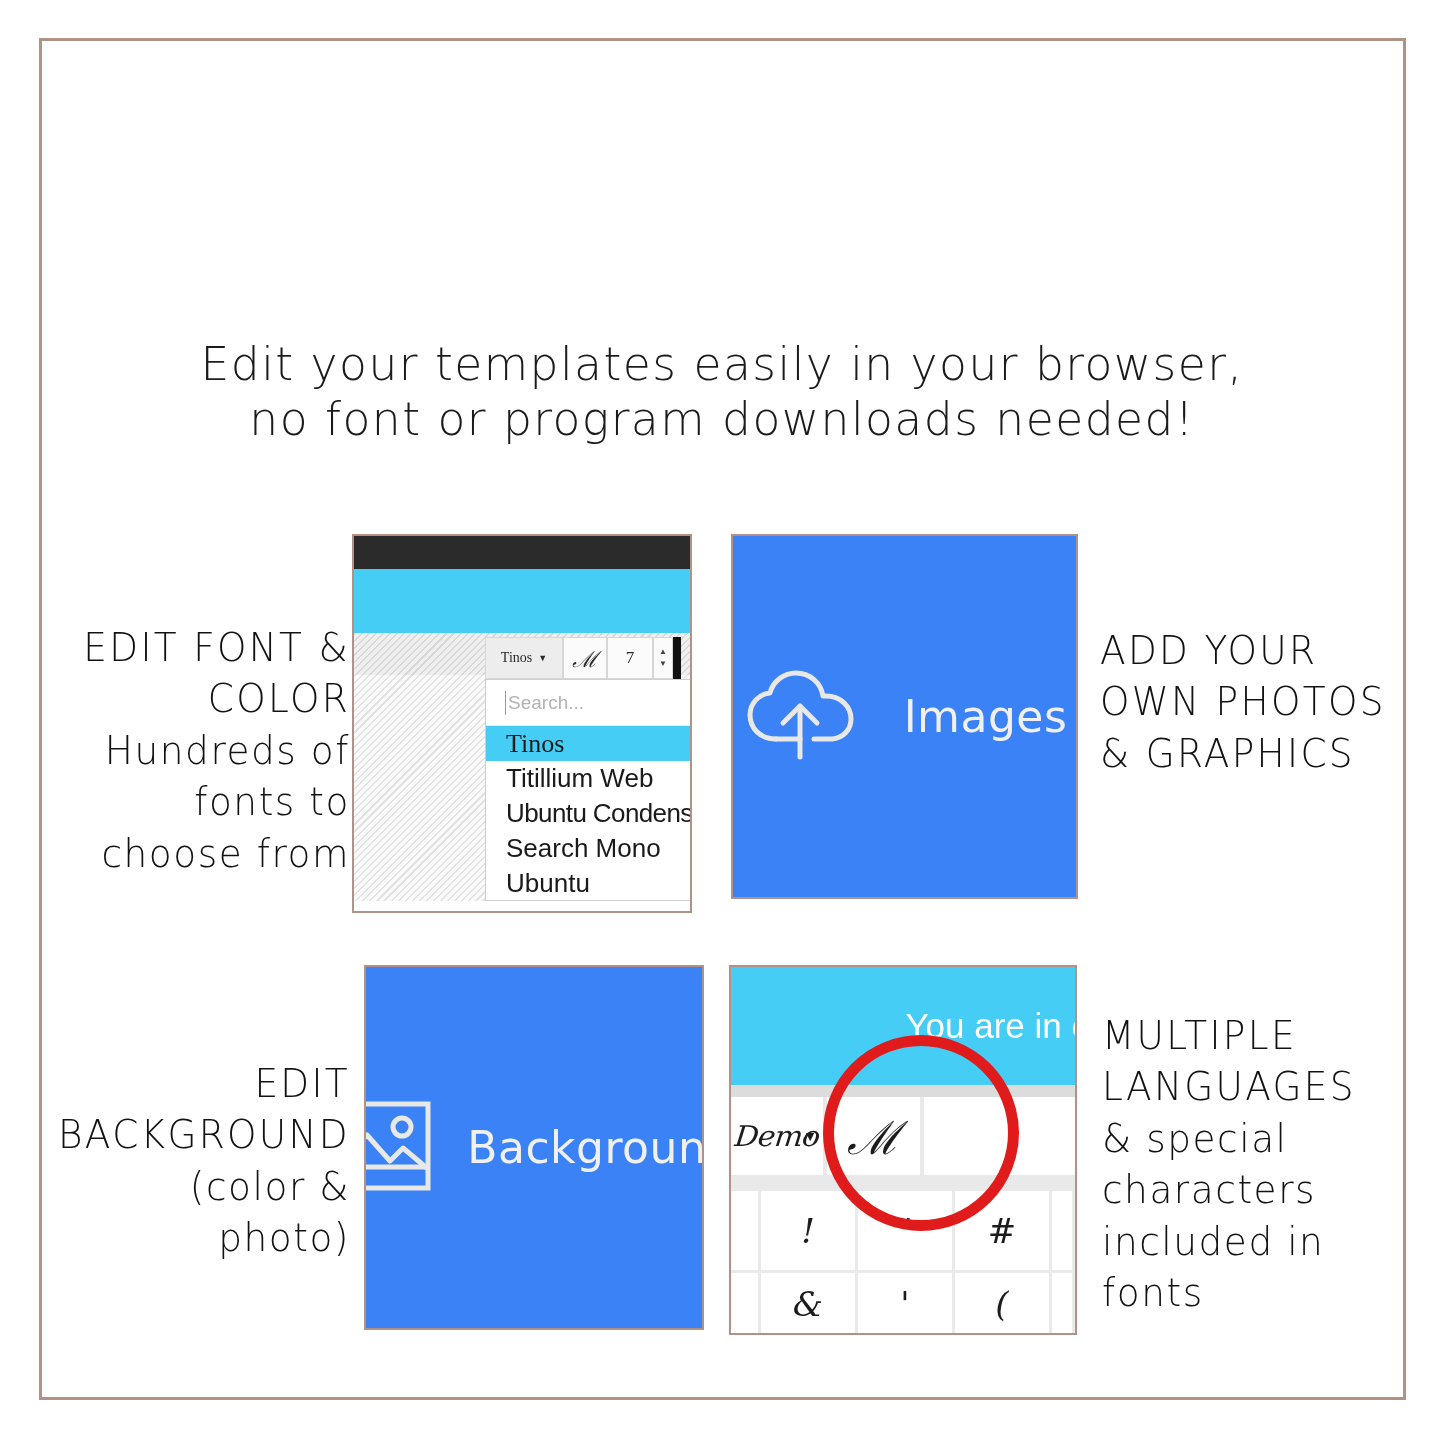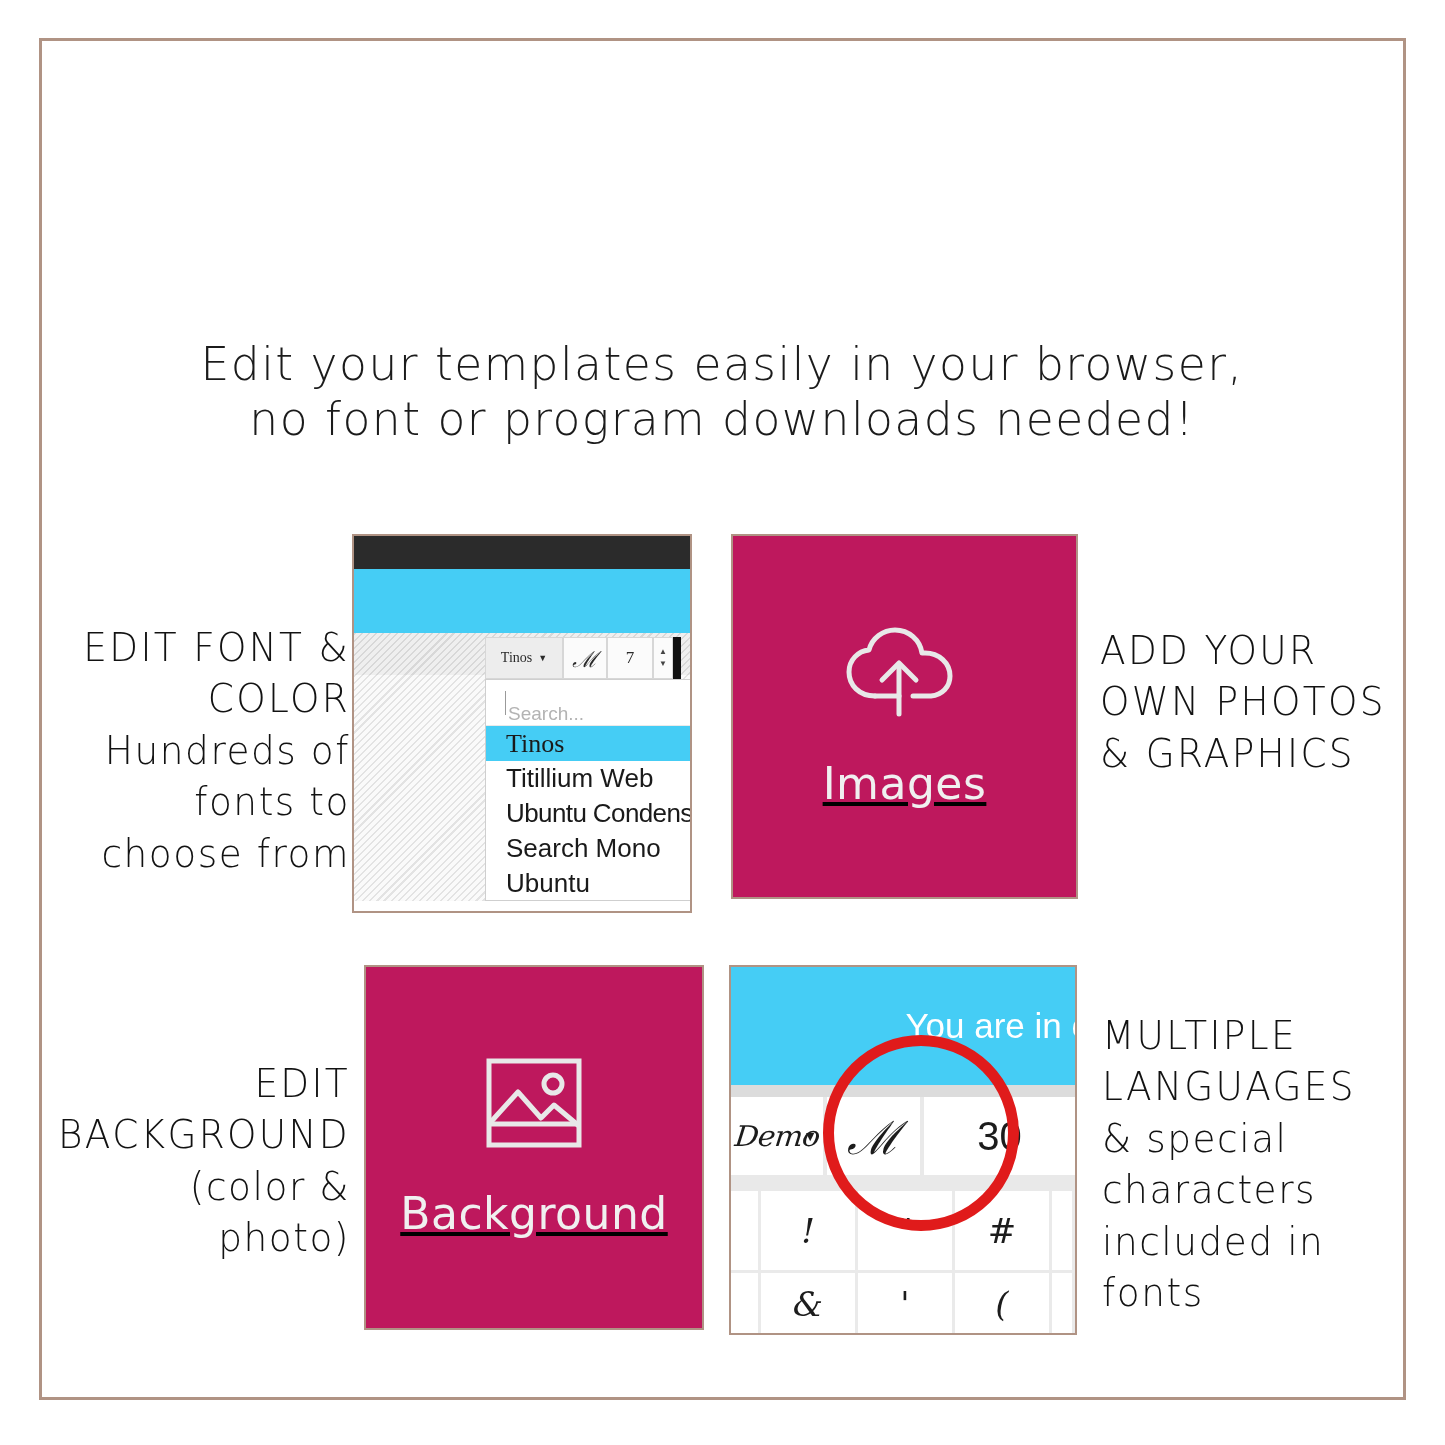--- a/index.html
+++ b/index.html
@@ -134,21 +134,21 @@
   .tc-blk   { width: 8px; background: #111; border-color: #111; }
 
   .dd {
     position: absolute; left: 131px; top: 143px;
     width: 209px; height: 222px;
     background: #ffffff;
     border: 1px solid #cfcfcf;
     overflow: hidden;
   }
   .dd-search {
-    height: 46px; display: flex; align-items: flex-end;
+    height: 46px; display: flex; align-items: center;
     padding-left: 22px;
     color: #b3b3b3; font-size: 19px;
     font-family: "Liberation Sans", sans-serif;
     border-bottom: 1px solid #eaeaea;
     position: relative;
   }
   .dd-caret-bar {
     position: absolute; left: 19px; top: 11px;
     width: 1px; height: 24px; background: #9a9a9a;
   }
@@ -157,26 +157,25 @@
     padding-left: 20px;
     font-size: 26px; color: #1a1a1a;
     font-family: "Liberation Sans", sans-serif;
     white-space: nowrap; overflow: hidden;
   }
   .dd-item.sel { background: #45cdf5; font-family: "Liberation Serif", serif; }
   .dd-item.cond { letter-spacing: -0.6px; }
 
   
   .dark-panel {
-    background: #be185d;
+    background: #3b82f6;
     width: 100%; height: 100%;
-    display: flex; flex-direction: column;
+    display: flex; 
     align-items: center; justify-content: center;
     gap: 34px;
-    text-decoration: underline;
   }
   .dark-label {
     color: #f0f0f0;
     font-family: "DejaVu Sans", sans-serif;
     font-size: 44px; font-weight: 400;
     letter-spacing: 0.5px;
   }
   .dark-icon { display: block; }
 
   
@@ -375,23 +374,20 @@
     <div class="ch-graybar"></div>
 
     <div class="ch-toolrow">
       <div class="ch-cell ch-c1">
         <span class="ch-script">Demo</span>
         <span class="ch-down">▼</span>
       </div>
       <div class="ch-cell ch-c2">
         <span class="ch-glyphA">ℳ</span>
       </div>
-      <div class="ch-cell ch-c3">
-        <span class="ch-size">30</span>
-      </div>
     </div>
 
     <div class="ch-gridbar"></div>
 
     <div class="ch-grid">
       <div class="ch-gc"></div>
       <div class="ch-gc script">
         <span>!</span>
       </div>
       <div class="ch-gc script">

